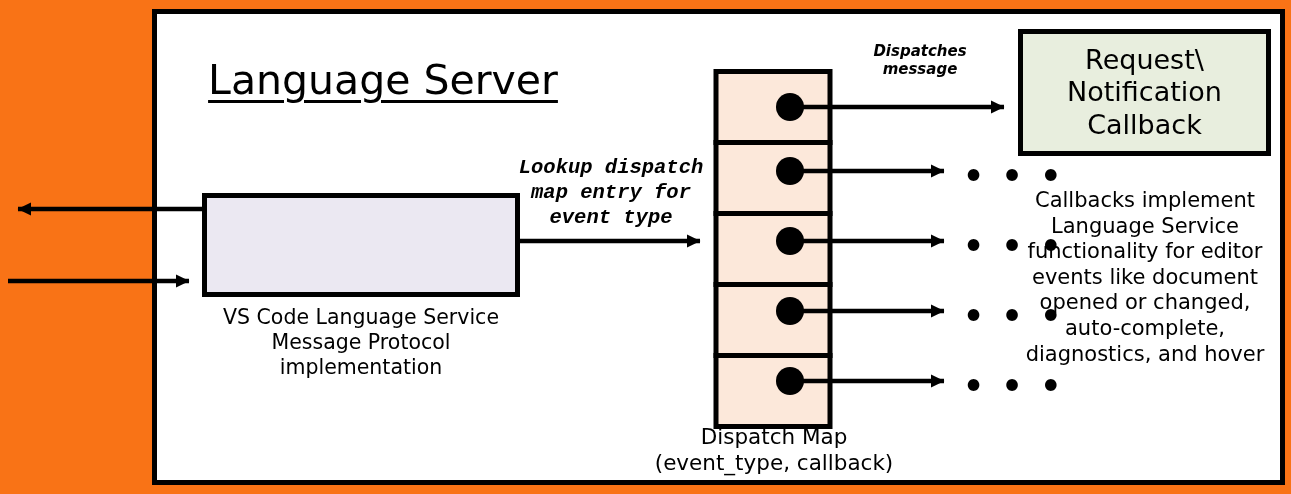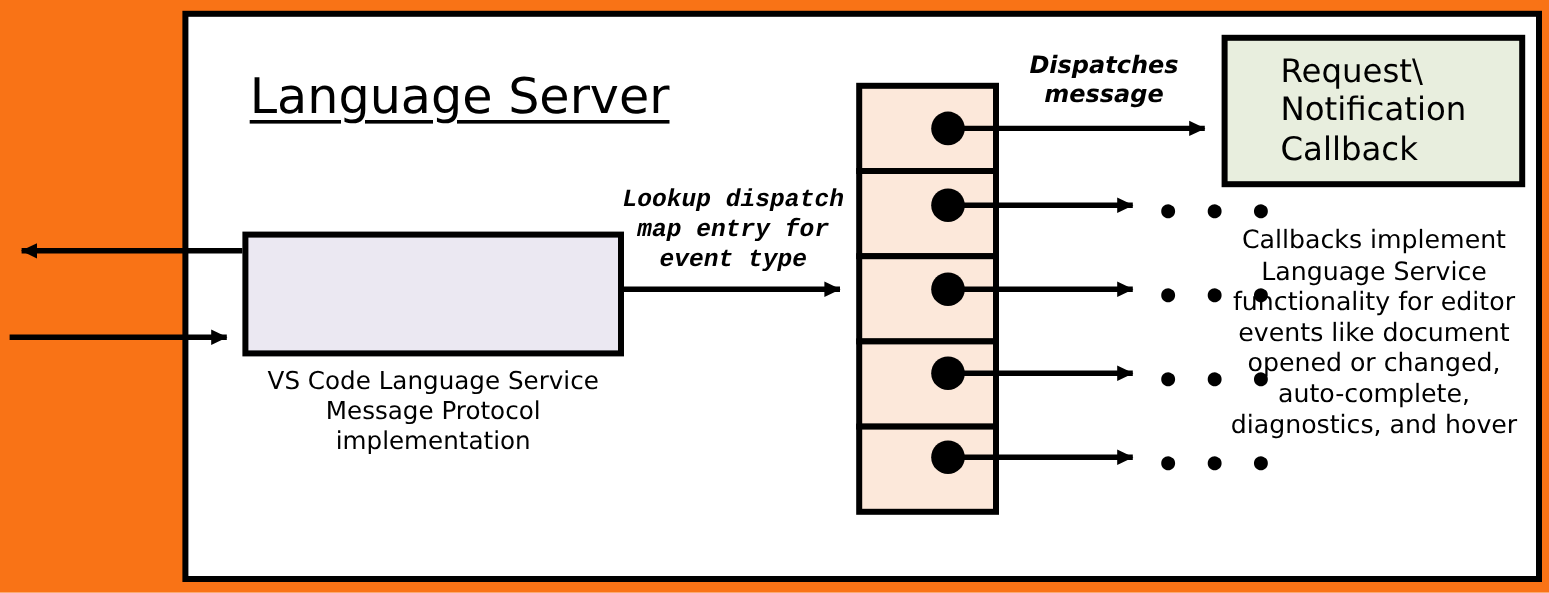--- a/index.html
+++ b/index.html
@@ -28,21 +28,21 @@
     text-align: center;
     color: #000000;
     line-height: 1.22;
     white-space: pre-line;
   }
   .boxtext {
     position: absolute;
     display: flex;
     align-items: center;
     justify-content: center;
-    text-align: left;
+    text-align: center;
     color: #000;
     line-height: 1.2;
     white-space: pre-line;
   }
   .ital { font-style: italic; font-weight: 600; }
   .title {
     font-size: 41px;
     text-decoration: underline;
     text-underline-offset: 6px;
     text-decoration-thickness: 3px;
@@ -106,34 +106,36 @@
 
 
 
   <div class="lbl" style="left:190px; top:305px; width:342px; font-size:20.5px;">VS Code Language Service
 Message Protocol implementation</div>
 
   <div class="lbl ital" style="left:516px; top:155px; width:190px; font-size:20.5px;font-family:Liberation Mono, monospace;">Lookup dispatch
 map entry for
 event type</div>
 
-  <div class="lbl ital" style="left:834px; top:42px; width:172px; font-size:20px;">Dispatches
+  <div class="lbl ital" style="left:834px; top:42px; width:172px; font-size:15px;">Dispatches
 message</div>
 
   <div class="boxtext" style="left:1021px; top:32px; width:247px; height:121px; font-size:27px;">Request\
 Notification
 Callback</div>
 
   <div class="lbl" style="left:1008px; top:188px; width:274px; font-size:21px;">Callbacks implement
 Language Service
 functionality for editor
 events like document
 opened or changed,
 auto-complete,
 diagnostics, and hover</div>
 
+  <div class="lbl" style="left:650px; top:424px; width:248px; font-size:21.5px;">Dispatch Map
+(event_type, callback)</div>
 
   <div class="ellipsis" style="left:963px; top:160px;">• • •</div>
   <div class="ellipsis" style="left:963px; top:230px;">• • •</div>
   <div class="ellipsis" style="left:963px; top:300px;">• • •</div>
   <div class="ellipsis" style="left:963px; top:370px;">• • •</div>
 
 </div>
 
 </body></html>

